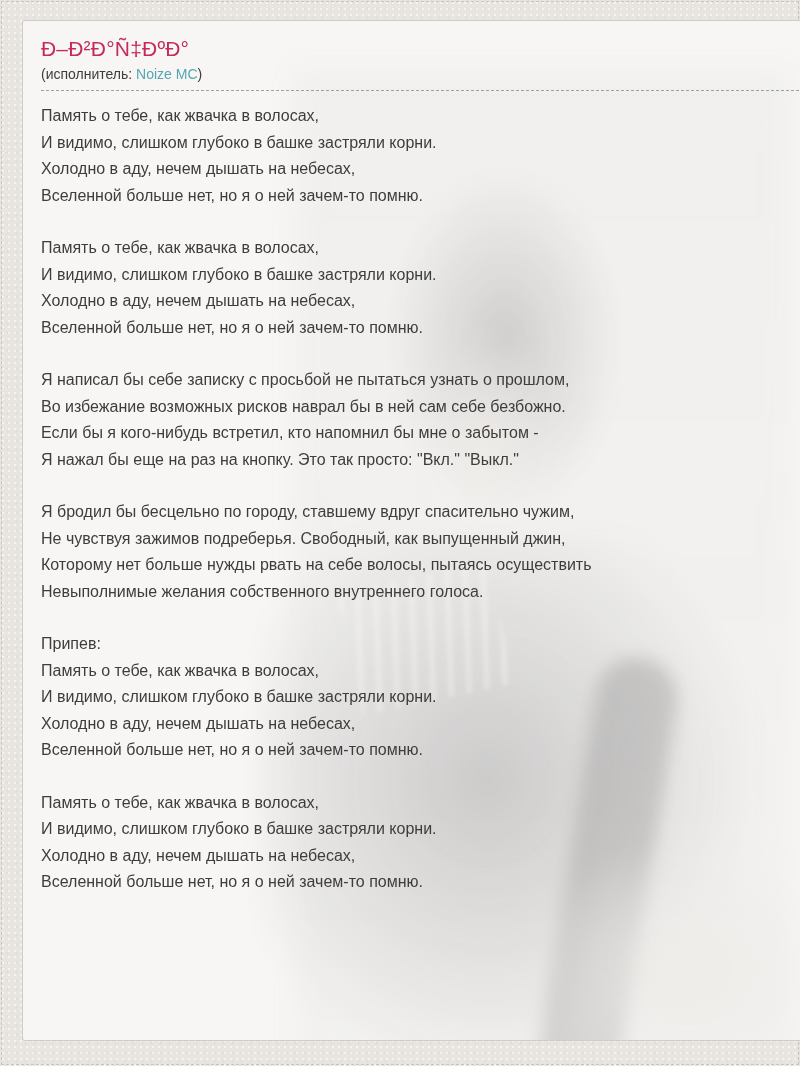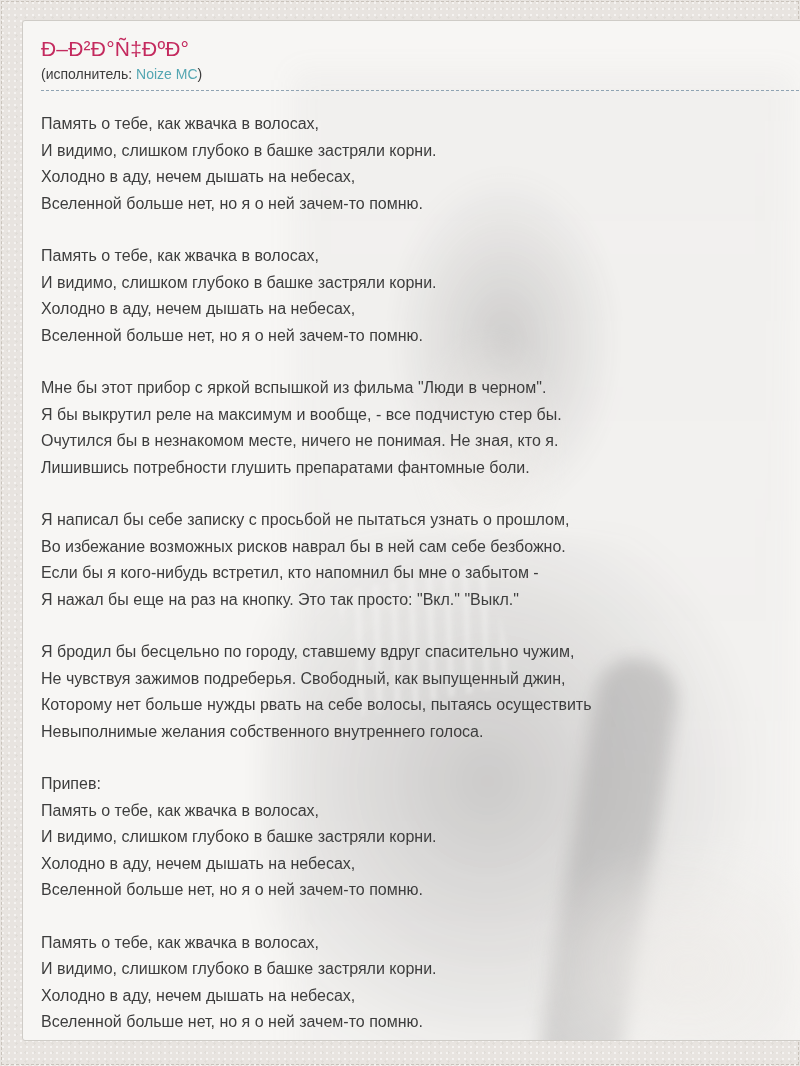--- a/index.html
+++ b/index.html
@@ -56,21 +56,21 @@
     line-height: 27px;
     color: #c42a5e;
     letter-spacing: .2px;
   }
   .subtitle {
     margin: 3px 0 0 0;
     font-size: 14px; line-height: 18px;
     color: #3c3c3c;
   }
   .artist-link { color: #54a6b2; text-decoration: none; cursor: pointer; }
-  .lyrics { margin-top: 20px; }
+  .lyrics { margin-top: 12px; }
   .stanza {
     margin: 0 0 26px 0;
     font-size: 16px;
     line-height: 26.5px;
     color: #3d3d3d;
     white-space: pre-line;
   }
   .stanza:last-child { margin-bottom: 0; }
 </style>
 </head>
@@ -99,24 +99,20 @@
 
     <div class="lyrics">
       <p class="stanza">Память о тебе, как жвачка в волосах,
 И видимо, слишком глубоко в башке застряли корни.
 Холодно в аду, нечем дышать на небесах,
 Вселенной больше нет, но я о ней зачем-то помню.</p>
       <p class="stanza">Память о тебе, как жвачка в волосах,
 И видимо, слишком глубоко в башке застряли корни.
 Холодно в аду, нечем дышать на небесах,
 Вселенной больше нет, но я о ней зачем-то помню.</p>
-      <p class="stanza">Мне бы этот прибор с яркой вспышкой из фильма "Люди в черном".
-Я бы выкрутил реле на максимум и вообще, - все подчистую стер бы.
-Очутился бы в незнакомом месте, ничего не понимая. Не зная, кто я.
-Лишившись потребности глушить препаратами фантомные боли.</p>
       <p class="stanza">Я написал бы себе записку с просьбой не пытаться узнать о прошлом,
 Во избежание возможных рисков наврал бы в ней сам себе безбожно.
 Если бы я кого-нибудь встретил, кто напомнил бы мне о забытом -
 Я нажал бы еще на раз на кнопку. Это так просто: "Вкл." "Выкл."</p>
       <p class="stanza">Я бродил бы бесцельно по городу, ставшему вдруг спасительно чужим,
 Не чувствуя зажимов подреберья. Свободный, как выпущенный джин,
 Которому нет больше нужды рвать на себе волосы, пытаясь осуществить
 Невыполнимые желания собственного внутреннего голоса.</p>
       <p class="stanza">Припев:
 Память о тебе, как жвачка в волосах,

